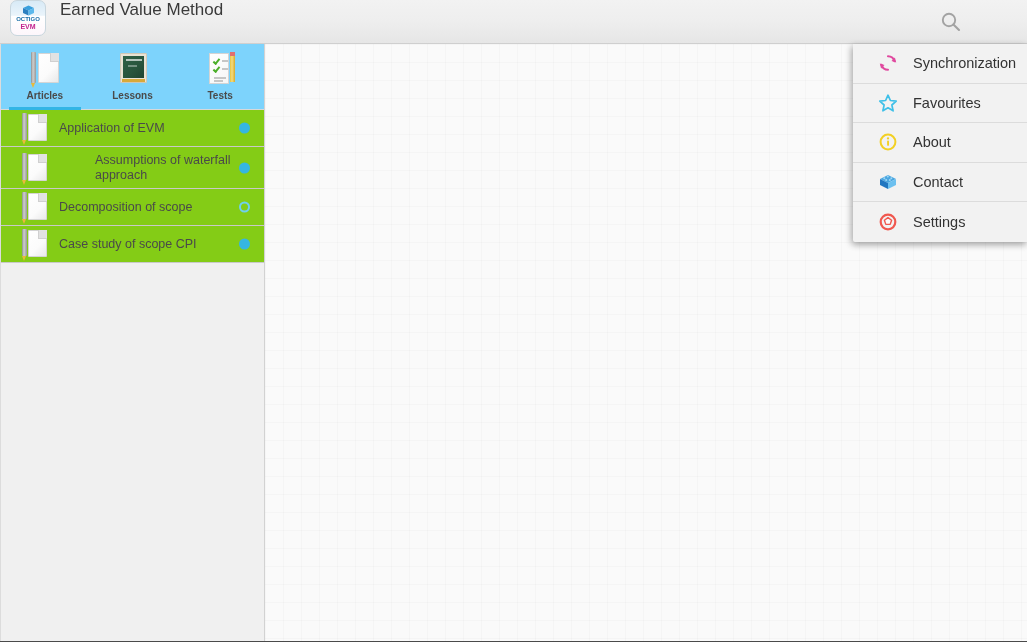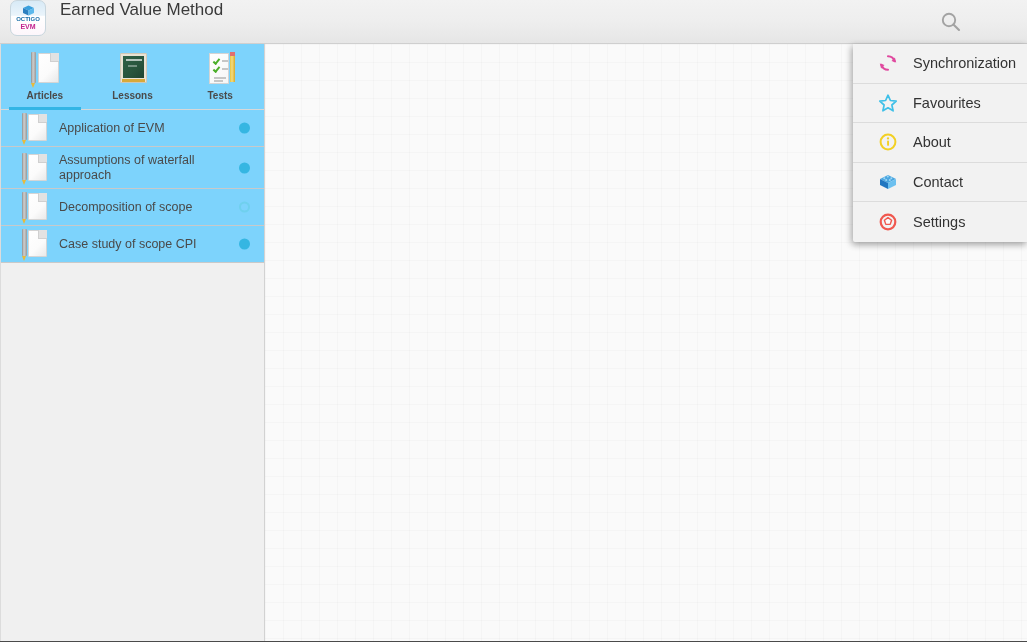--- a/index.html
+++ b/index.html
@@ -199,25 +199,25 @@
     height: 4px; background:#e06f6f;
   }
 
   
   .article-list { background: #f0f0f0; }
   .article-row {
     position: relative;
     display: flex; align-items: center;
     height: 37px;
     border-bottom: 1px solid #c9c9c9;
-    background: #7dd3fc;
+    background: #84cc16;
     cursor: pointer;
     padding-left: 18px;
   }
-  .article-row.tall { height: 37px; }
+  .article-row.tall { height: 37px; gap: 36px; }
   .row-icon { position: relative; width: 34px; height: 34px; flex: none; }
   .row-icon .paper-sheet {
     left: 9px; top: 3px; width: 19px; height: 27px;
   }
   .row-icon .pencil-v {
     left: 3px; top: 2px; width: 4.5px; height: 27px;
   }
   .row-title {
     margin-left: 6px;
     font-size: 12.5px;

